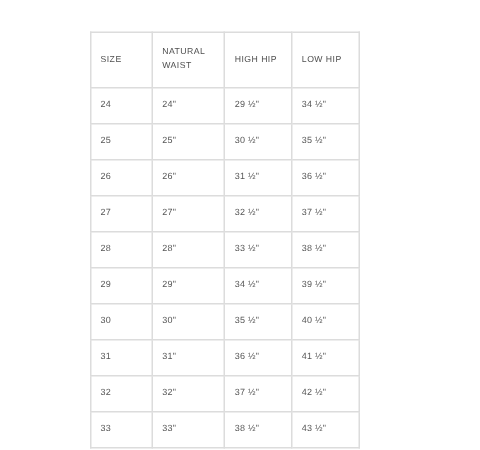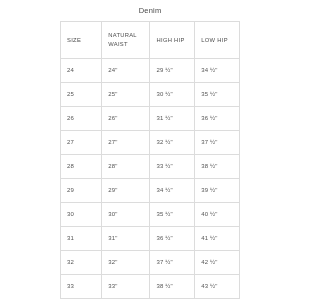--- a/index.html
+++ b/index.html
@@ -65,21 +65,20 @@
   .col-waist  { width: 27%; }
   .col-high   { width: 25%; }
   .col-low    { width: 25%; }
   .hdr-line { display: block; }
 </style>
 </head>
 <body>
 
 <div class="page">
 
-  <div class="chart-title">Denim</div>
 
   <table class="size-table">
     <colgroup>
       <col class="col-size">
       <col class="col-waist">
       <col class="col-high">
       <col class="col-low">
     </colgroup>
     <thead>
       <tr>

